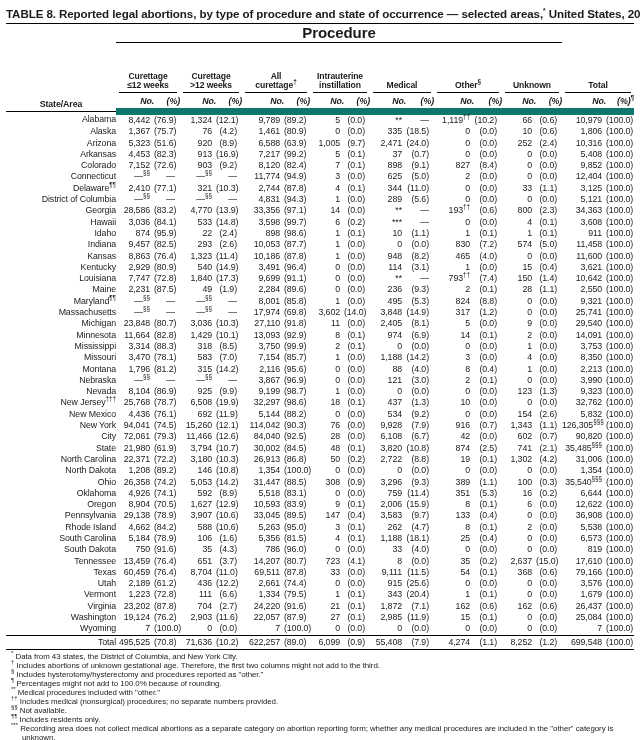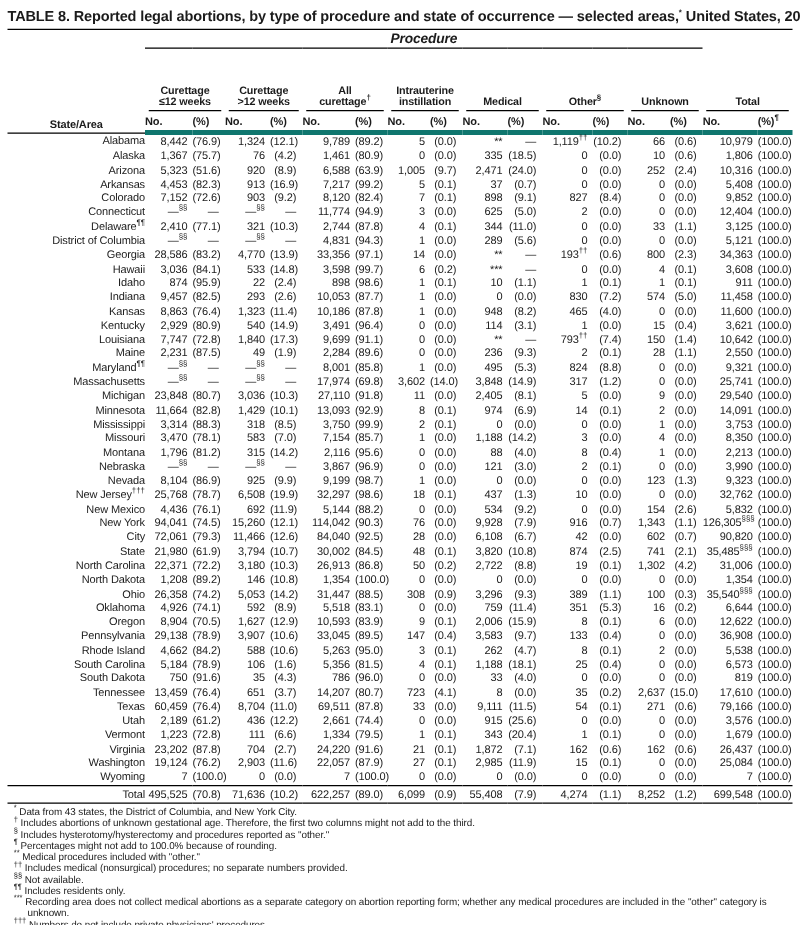--- a/index.html
+++ b/index.html
@@ -21,36 +21,36 @@
   table {
     border-collapse:collapse; table-layout:fixed;
     width:628px; margin-top:0;
     font-size:8.8px; letter-spacing:-0.1px;
   }
   th, td { padding:0; font-weight:normal; }
 
   
   thead th { vertical-align:bottom; }
   .proc-th { border-bottom:1px solid #000; padding-bottom:1px; height:13px; }
-  .proc-label { display:block; text-align:center; font-weight:bold; font-size:11px;font-style:italic; }
+  .proc-label { display:block; text-align:center; font-weight:bold; font-size:15px; }
   .corner { border:none; }
   .state-head {
     text-align:center; font-weight:bold; font-size:8.8px;
     vertical-align:bottom; border-bottom:1px solid #000; padding-bottom:2px;
   }
   .group-th { height:50px; }
   .glabel {
     margin:0 3px; padding:1px 0 1px 0;
     border-bottom:1px solid #000;
     text-align:center; font-weight:bold; font-size:8.6px; line-height:9.6px;
   }
   .sub-th {
-    border-bottom:4px solid #0f766e;
+    border-bottom:7px solid #0f766e;
     font-weight:bold; font-size:8.8px;
-    text-align:left; height:13px; padding-bottom:2px;
+    text-align:right; height:13px; padding-bottom:2px;font-style:italic;
   }
 
   
   tbody td { height:11.3px; line-height:11.3px; white-space:nowrap; }
   td.state { text-align:right; padding-left:1px; }
   td.state.indent { padding-left:11px; }
   td.num { text-align:right; padding-right:4px; }
   td.pct { text-align:right; padding-right:5px; }
   tr.total-row td { border-top:1px solid #000; border-bottom:1.5px solid #000; height:13px; }
 
@@ -910,21 +910,21 @@
           <td class="num">8,704</td>
           <td class="pct">(11.0)</td>
           <td class="num">69,511</td>
           <td class="pct">(87.8)</td>
           <td class="num">33</td>
           <td class="pct">(0.0)</td>
           <td class="num">9,111</td>
           <td class="pct">(11.5)</td>
           <td class="num">54</td>
           <td class="pct">(0.1)</td>
-          <td class="num">271</td>
+          <td class="num">368</td>
           <td class="pct">(0.6)</td>
           <td class="num">79,166</td>
           <td class="pct">(100.0)</td>
         </tr>
         <tr>
           <td class="state">Utah</td>
           <td class="num">2,189</td>
           <td class="pct">(61.2)</td>
           <td class="num">436</td>
           <td class="pct">(12.2)</td>

